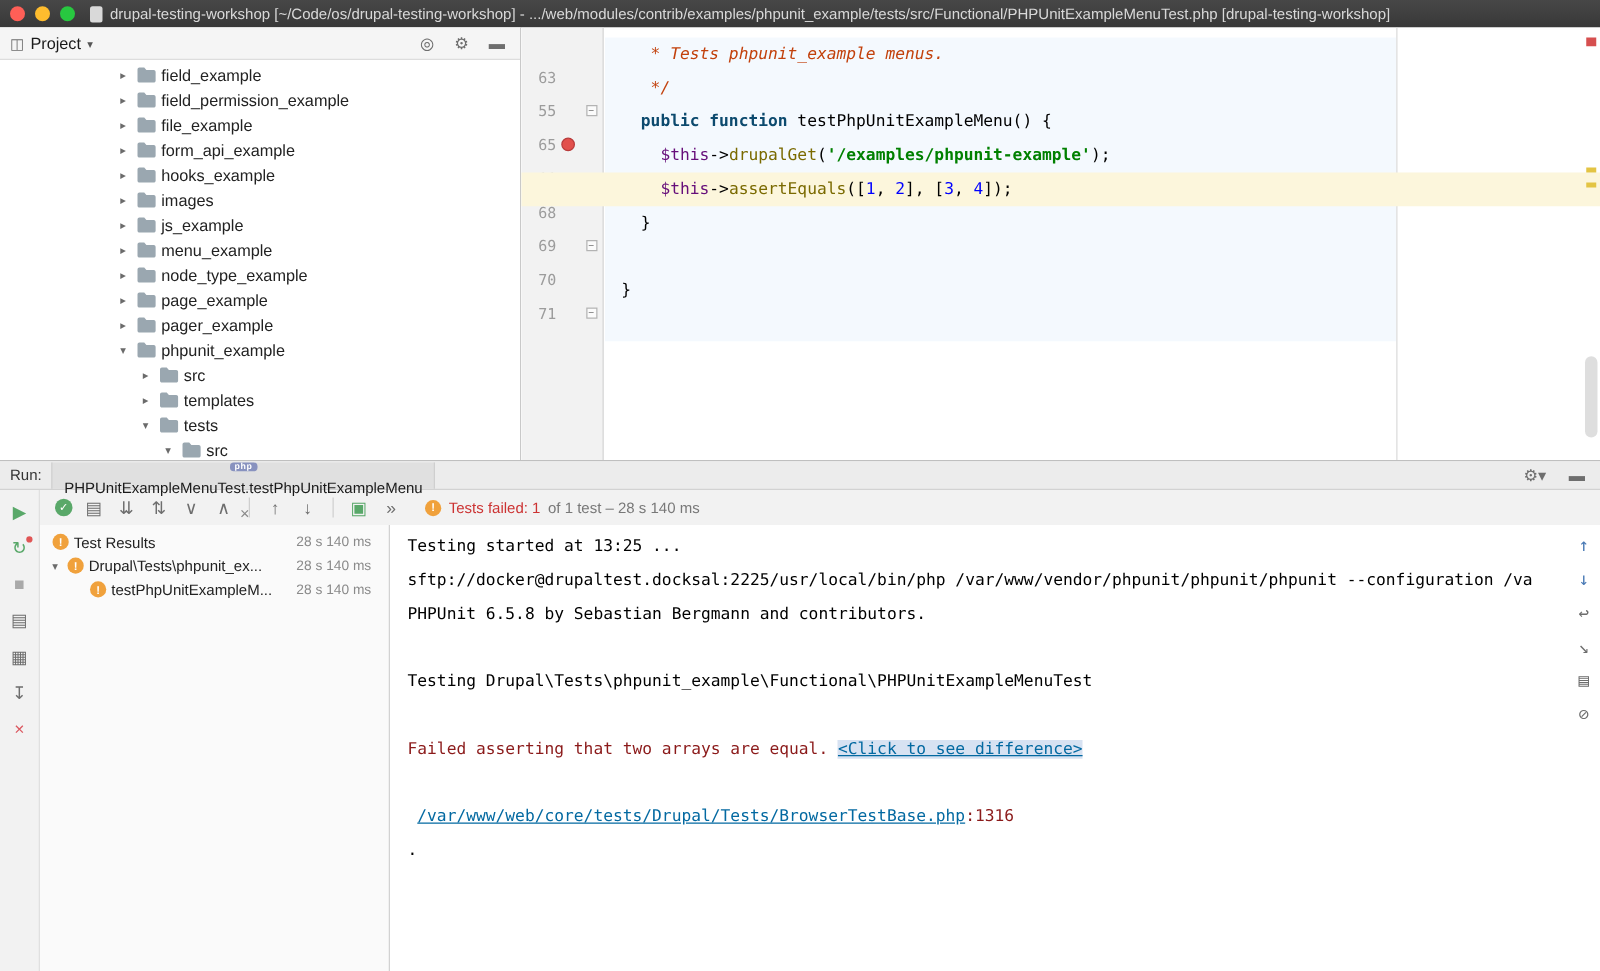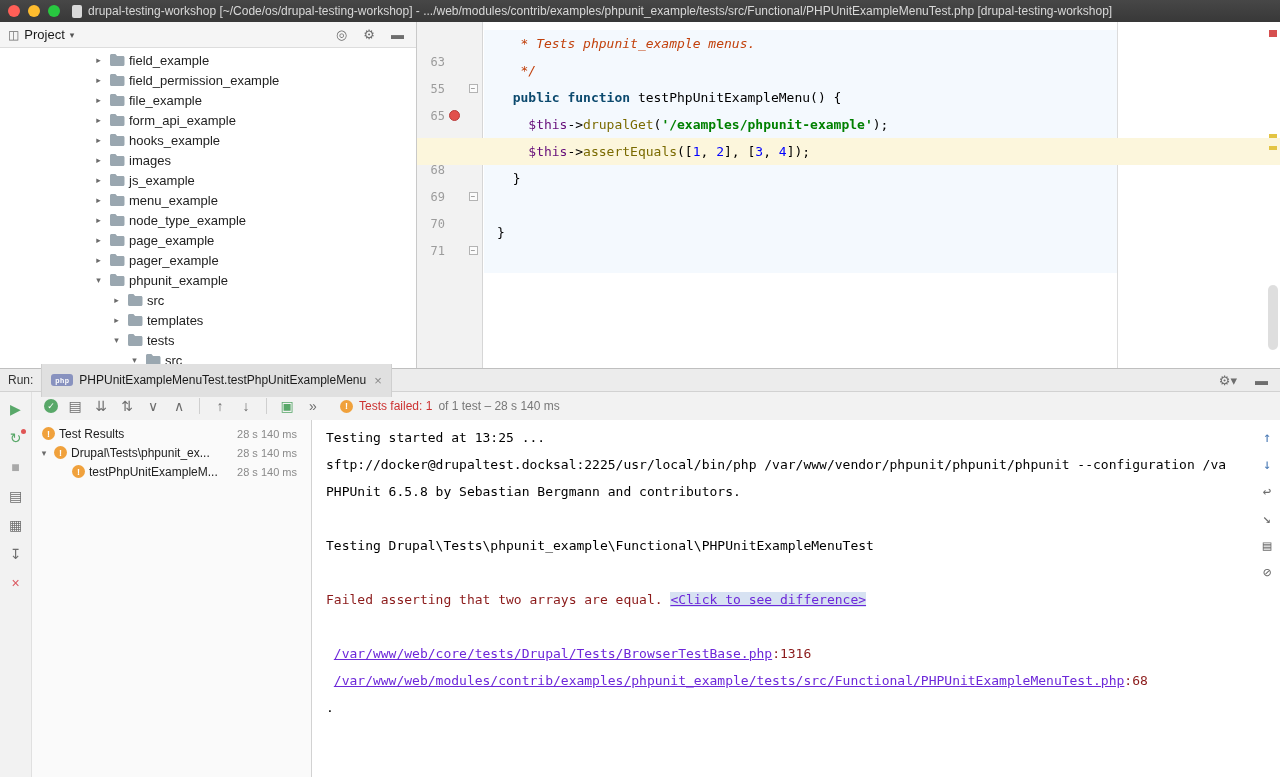--- a/index.html
+++ b/index.html
@@ -71,23 +71,23 @@
   .mark.y2 { background:#e3c443; height:4px; top:124px; }
   .thumb { position:absolute; left:2px; width:10px; top:263px; height:65px;
     background:rgba(0,0,0,0.13); border-radius:6px; }
 
   
   .run-window { height:409px; border-top:1px solid #bfbfbf; background:#f2f2f2;
     display:flex; flex-direction:column; }
   .run-tabbar { height:23px; min-height:23px; background:#ececec; border-bottom:1px solid #d2d2d2;
     display:flex; align-items:center; position:relative; padding-left:8px;
     font-size:12px; color:#333; }
-  .run-tab { height:33px; display:flex; align-items:center; gap:6px; padding:0 9px;
+  .run-tab { height:21px; display:flex; align-items:center; gap:6px; padding:0 9px;
     margin-left:8px; background:#e0e0e0; border-left:1px solid #cfcfcf;
-    border-right:1px solid #cfcfcf; font-size:12px; color:#1a1a1a; }
+    border-right:1px solid #cfcfcf; font-size:12px; color:#1a1a1a;flex-direction:column; }
   .php-badge { width:22px; height:12px; background:#8892bf; border-radius:3px;
     color:#fff; font-size:7px; font-weight:bold; display:flex; align-items:center;
     justify-content:center; letter-spacing:0.5px; }
   .tab-close { color:#8a8a8a; font-size:13px; margin-left:2px; cursor:default; }
   .tabbar-icons { position:absolute; right:12px; display:flex; gap:18px;
     color:#6e6e6e; font-size:13px; }
   .run-body { flex:1; display:flex; min-height:0; }
   .left-strip { width:32px; min-width:32px; border-right:1px solid #e0e0e0;
     display:flex; flex-direction:column; align-items:center; padding-top:8px; gap:11px; }
   .strip-icon { font-size:14px; color:#6e6e6e; width:18px; height:18px;
@@ -114,21 +114,21 @@
   .tt-row { height:19px; display:flex; align-items:center; gap:4px; color:#222;
     padding-right:14px; cursor:default; }
   .tt-chev { font-size:9px; color:#6b6b6b; width:12px; min-width:12px; text-align:center; }
   .tt-label { white-space:nowrap; overflow:hidden; }
   .tt-time { margin-left:auto; color:#8a8a8a; font-size:11px; white-space:nowrap; }
   .console { flex:1; background:#fff; position:relative; padding:4px 30px 0 14px;
     font-family:"DejaVu Sans Mono","Liberation Mono", monospace; font-size:13px;
     line-height:27px; color:#000; overflow:hidden; }
   .c-line { white-space:pre; height:27px; }
   .c-stderr { color:#8b1a1a; }
-  .c-link { color:#6d28d9; text-decoration:underline; cursor:pointer; }
+  .c-link { color:#0369a1; text-decoration:underline; cursor:pointer; }
   .c-linkhl { background:#d7e2f2; }
   .console-icons { position:absolute; right:4px; top:8px; display:flex;
     flex-direction:column; gap:9px; align-items:center; }
   .ci { font-size:14px; color:#6e6e6e; width:18px; height:18px; display:flex;
     align-items:center; justify-content:center; cursor:default; }
 </style>
 </head>
 <body>
 
 <div class="app">
@@ -461,21 +461,20 @@
             <div id="console-lines">
                 <div class="c-line"><span>Testing started at 13:25 ...</span></div>
                 <div class="c-line"><span>sftp://docker@drupaltest.docksal:2225/usr/local/bin/php /var/www/vendor/phpunit/phpunit/phpunit --configuration /va</span></div>
                 <div class="c-line"><span>PHPUnit 6.5.8 by Sebastian Bergmann and contributors.</span></div>
                 <div class="c-line"></div>
                 <div class="c-line"><span>Testing Drupal\Tests\phpunit_example\Functional\PHPUnitExampleMenuTest</span></div>
                 <div class="c-line"></div>
                 <div class="c-line"><span class="c-stderr">Failed asserting that two arrays are equal. </span><span class="c-link c-linkhl">&lt;Click to see difference&gt;</span></div>
                 <div class="c-line"></div>
                 <div class="c-line"><span> </span><span class="c-link">/var/www/web/core/tests/Drupal/Tests/BrowserTestBase.php</span><span class="c-stderr">:1316</span></div>
-                <div class="c-line"><span> </span><span class="c-link">/var/www/web/modules/contrib/examples/phpunit_example/tests/src/Functional/PHPUnitExampleMenuTest.php</span><span class="c-stderr">:68</span></div>
                 <div class="c-line"><span>.</span></div>
               </div>
             <div class="console-icons" id="console-icons">
                 <span class="ci" style="color: rgb(74, 122, 181);">↑</span>
                 <span class="ci" style="color: rgb(74, 122, 181);">↓</span>
                 <span class="ci">↩</span>
                 <span class="ci">↘</span>
                 <span class="ci">▤</span>
                 <span class="ci">⊘</span>
               </div>

